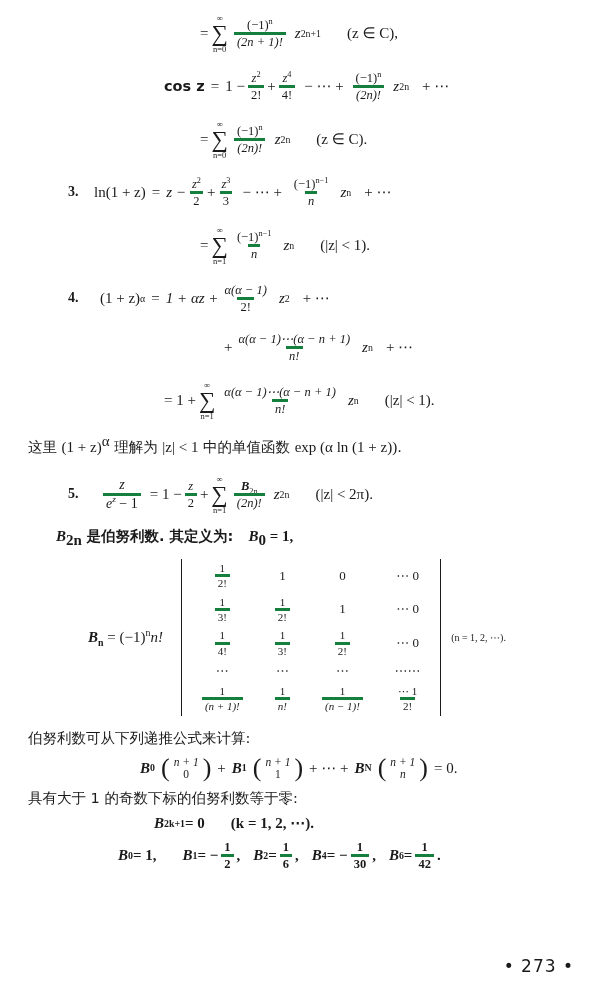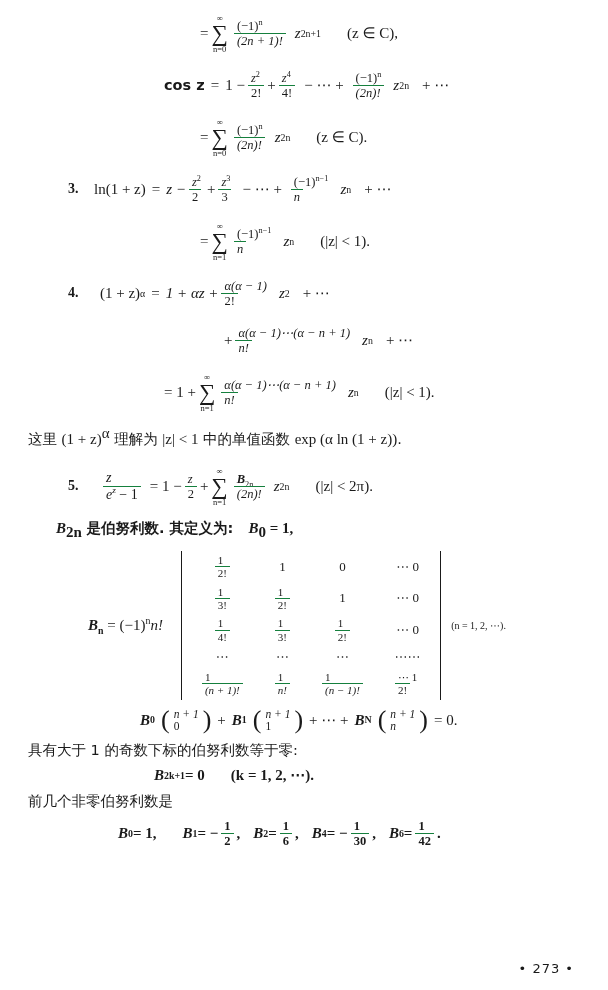--- a/index.html
+++ b/index.html
@@ -46,28 +46,28 @@
     display: inline-block;
     width: 26px;
     font-size: 14px;
     flex: none;
   }
 
   
   .frac {
     display: inline-flex;
     flex-direction: column;
-    align-items: flex-start;
+    align-items: center;
     vertical-align: middle;
     margin: 0 3px;
     font-size: 12.5px;
     line-height: 1.12;
   }
   .frac .top { padding: 0 3px; }
-  .frac .bot { padding: 0 3px; border-top: 1px solid #15803d; }
+  .frac .bot { padding: 0 3px; border-top: 3px solid #15803d; }
   .frac.big { font-size: 14px; }
   .frac.sm { font-size: 11px; }
 
   
   .sum {
     display: inline-flex;
     flex-direction: column;
     align-items: center;
     vertical-align: middle;
     margin: 0 3px;
@@ -121,21 +121,21 @@
     font-size: 13px;
     vertical-align: middle;
   }
   .after-det { margin-left: 6px; font-size: 10px; white-space: nowrap; }
 
   .footer {
     position: absolute;
     right: 34px;
     bottom: 14px;
     font-family: "DejaVu Sans", sans-serif;
-    font-size: 13px;
+    font-size: 17px;
     letter-spacing: 1px;
   }
 
   .blk { margin-top: 13px; }
   .blk-sm { margin-top: 8px; }
   .blk-lg { margin-top: 18px; }
 </style>
 </head>
 <body>
 
@@ -419,20 +419,23 @@
                   <span class="bot">2!</span>
                 </span></td>
         </tr>
       </tbody>
         </table>
       <span class="bar"></span>
     </span>
     <span class="after-det m">(n = 1, 2, ⋯).</span>
   </div>
 
+  <div class="para blk">
+    <span class="cn">伯努利数可从下列递推公式来计算:</span>
+  </div>
 
   <div class="eq ind6 blk-sm">
     <span class="m bold it">B</span>
       <sub class="bold">0</sub>
     <span class="sp"></span>
     <span class="m" style="font-size:22px;display:inline-flex;align-items:center;">
       <span style="font-size:26px;line-height:0.8;">(</span>
       <span class="frac" style="margin:0 1px;font-size:11.5px;">
         <span class="top it" style="border:none">n + 1</span>
         <span class="bot" style="border-top:none">0</span>
@@ -476,23 +479,20 @@
   </div>
 
   <div class="eq ind7 blk-sm">
     <span class="m bold it">B</span>
       <sub class="bold">2k+1</sub>
       <span class="m bold"> = 0</span>
     <span class="sp3"></span>
     <span class="m bold">(k = 1, 2, ⋯).</span>
   </div>
 
-  <div class="para blk-sm">
-    <span class="cn">前几个非零伯努利数是</span>
-  </div>
 
   <div class="eq ind5 blk-sm">
     <span style="display:inline-flex;align-items:center;">
       <span class="m bold it">B</span>
         <sub class="bold">0</sub>
         <span class="m bold"> = 1,</span>
     </span>
     <span class="sp3"></span>
     <span style="display:inline-flex;align-items:center;">
       <span class="m bold it">B</span>

